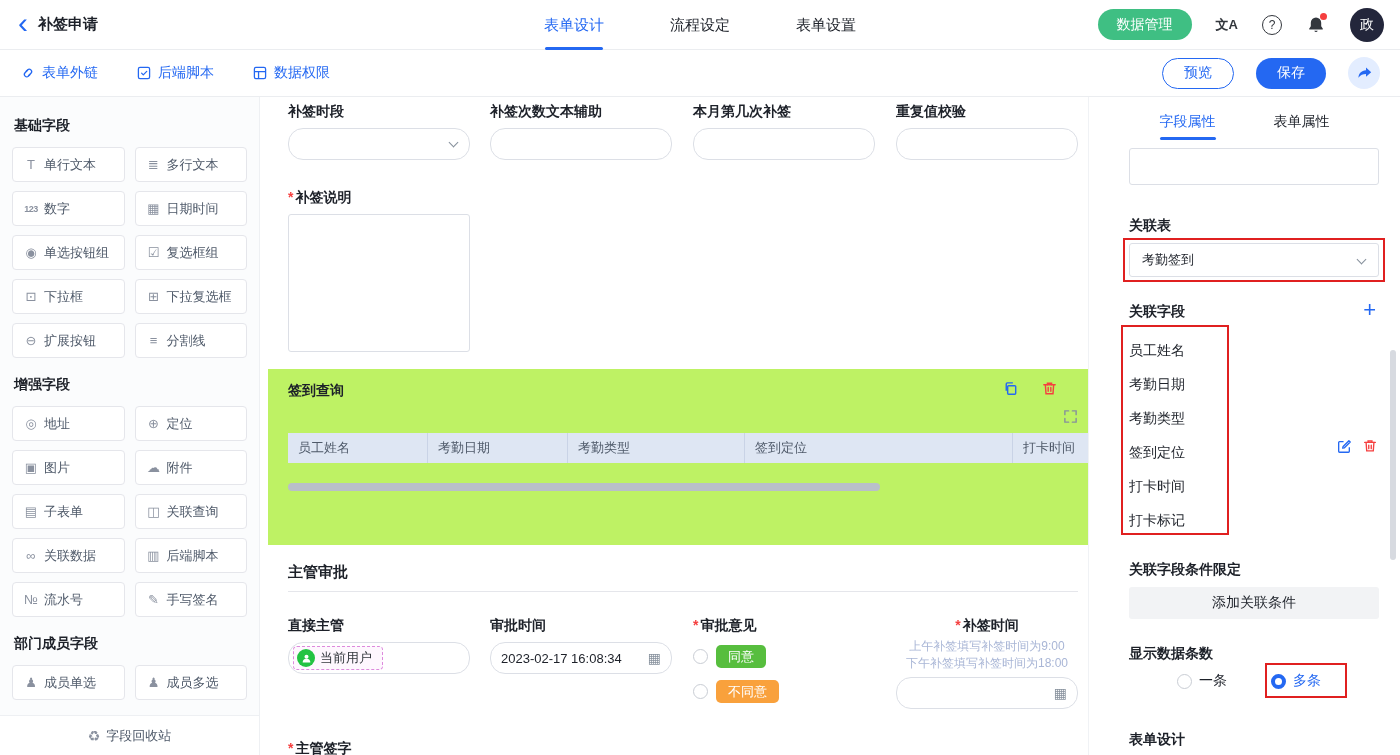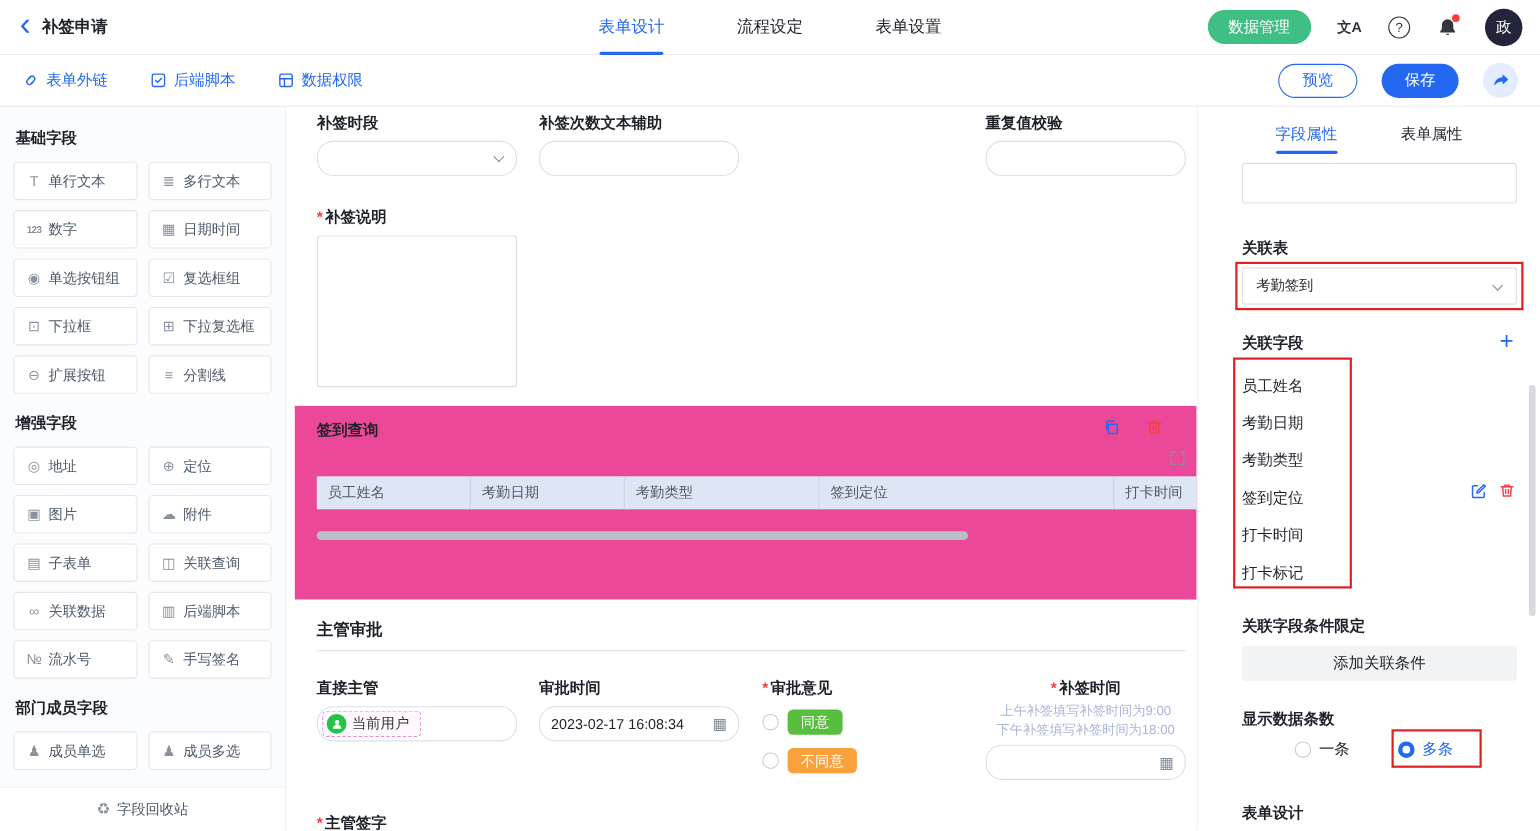--- a/index.html
+++ b/index.html
@@ -48,21 +48,21 @@
   .fld { position:absolute; width:182px; }
   .lbl { font-size:14px; font-weight:700; color:#1d2129; height:16px; line-height:16px; margin-bottom:9px; white-space:nowrap; }
   .req { color:#F53F3F; margin-right:2px; }
   .ctrl { height:32px; border:1px solid #dcdfe6; border-radius:15px; background:#fff; position:relative; display:flex; align-items:center; padding:0 10px; font-size:13px; }
   .chev { width:7px; height:7px; border-right:1.5px solid #86909c; border-bottom:1.5px solid #86909c; transform:rotate(45deg); }
   .ctrl .chev { position:absolute; right:12px; top:10px; }
   .txtarea { width:182px; height:138px; border:1px solid #dcdfe6; border-radius:3px; background:#fff; }
   .cal { margin-left:auto; color:#86909c; font-size:14px; }
   .val { color:#1d2129; }
 
-  .qblock { position:absolute; left:8px; top:272px; width:820px; height:176px; background:#ec4899; }
+  .qblock { position:absolute; left:8px; top:272px; width:820px; height:176px; background:#bef264; }
   .qtitle { position:absolute; left:20px; top:13px; font-size:14px; font-weight:700; }
   .qicons { position:absolute; right:30px; top:11px; display:flex; gap:22px; }
   .qicons span, .qexpand { cursor:pointer; display:flex; }
   .qexpand { position:absolute; right:10px; top:40px; }
   .qtable { position:absolute; left:20px; top:64px; right:0; height:30px; display:flex; overflow:hidden; background:#DEE6F3; }
   .qcell { flex:none; line-height:30px; padding-left:10px; font-size:13px; color:#4e5969; border-right:1px solid #c9d3e6; }
   .qscroll { position:absolute; left:20px; top:114px; width:592px; height:8px; border-radius:4px; background:#b9bfc9; cursor:pointer; }
 
   .sec-title { position:absolute; left:28px; top:466px; font-size:15px; font-weight:700; }
   .sec-line { position:absolute; left:28px; top:494px; width:790px; height:1px; background:#e5e6eb; }
@@ -277,20 +277,24 @@
     <div class="fld" style="left:28px;top:6px;">
       <div class="lbl">补签时段</div>
       <div class="ctrl">
           <span class="chev"></span>
         </div>
     </div>
     <div class="fld" style="left:230px;top:6px;">
       <div class="lbl">补签次数文本辅助</div>
       <div class="ctrl"></div>
     </div>
+    <div class="fld" style="left:433px;top:6px;">
+      <div class="lbl">本月第几次补签</div>
+      <div class="ctrl"></div>
+    </div>
     <div class="fld" style="left:636px;top:6px;">
       <div class="lbl">重复值校验</div>
       <div class="ctrl"></div>
     </div>
 
     <div class="fld" style="left:28px;top:92px;">
       <div class="lbl"><span class="req">*</span><span>补签说明</span></div>
       <div class="txtarea"></div>
     </div>
 

